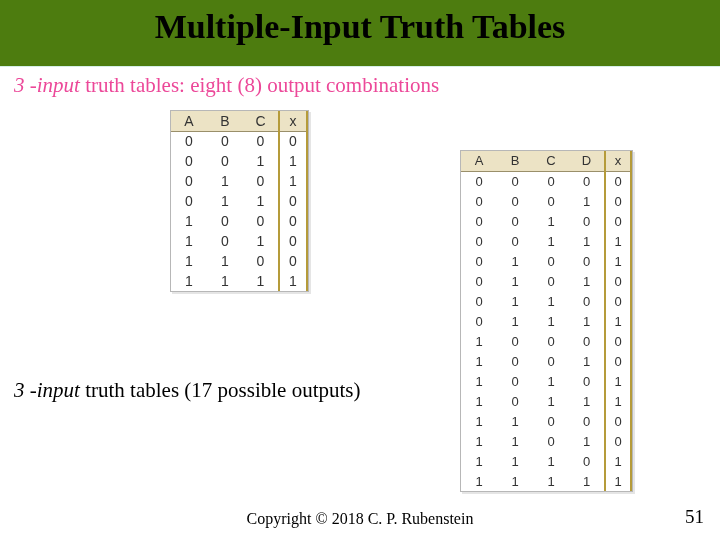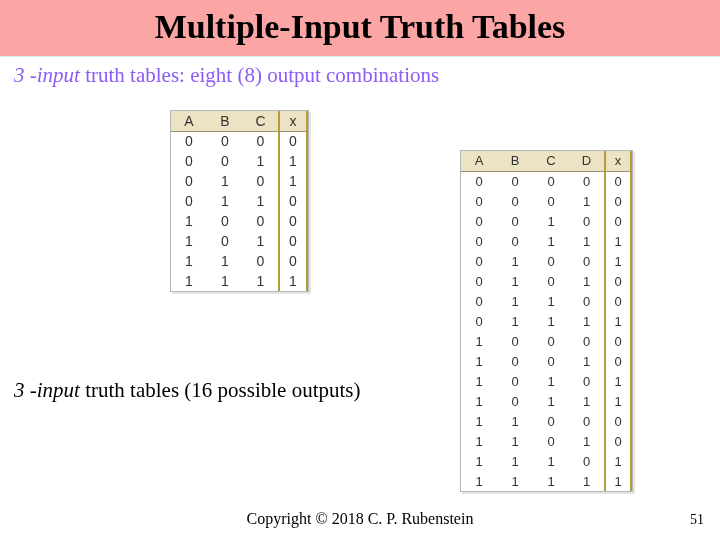--- a/index.html
+++ b/index.html
@@ -6,35 +6,35 @@
   body {
     margin: 0;
     width: 720px;
     height: 540px;
     font-family: "Times New Roman", Times, serif;
     background: #ffffff;
     position: relative;
     overflow: hidden;
   }
   .title-band {
-    background: #fca5a5;
+    background: #4d7c0f;
     text-align: center;
-    padding: 8px 0 10px 0;
+    padding: 8px 0 20px 0;
     border-bottom: 1px solid #d5efe8;
   }
   .title-band h1 {
     margin: 0;
     font-size: 34px;
     font-weight: bold;
     color: #000;
   }
   .subtitle {
     margin: 6px 14px 0 14px;
     font-size: 21px;
-    color: #8b5cf6;
+    color: #ec4899;
   }
   .subtitle .lead { font-style: italic; }
   .subtitle2 {
     position: absolute;
     left: 14px;
     top: 378px;
     font-size: 21px;
     color: #000;
   }
   .subtitle2 .lead { font-style: italic; }
@@ -81,36 +81,36 @@
     width: 100%;
     font-size: 16px;
     color: #000;
     text-align: center;
     font-family: "Times New Roman", serif;
   }
   .pagenum {
     position: absolute;
     right: 16px;
     bottom: 12px;
-    font-size: 14px;
+    font-size: 19px;
   }
 </style>
 </head>
 <body>
 
 <div class="title-band">
   <h1>Multiple-Input Truth Tables</h1>
 </div>
 
 <div class="subtitle">
   <span class="lead">3 -input</span><span> truth tables: eight (8) output combinations</span>
 </div>
 
 <div class="subtitle2">
-  <span class="lead">3 -input</span><span> truth tables (16 possible outputs)</span>
+  <span class="lead">3 -input</span><span> truth tables (17 possible outputs)</span>
 </div>
 
 <div id="tt3" class="tt">
   <table>
     <thead>
       <tr>
         <th>A</th>
         <th>B</th>
         <th>C</th>
         <th class="x sep-left sep-right">x</th>

